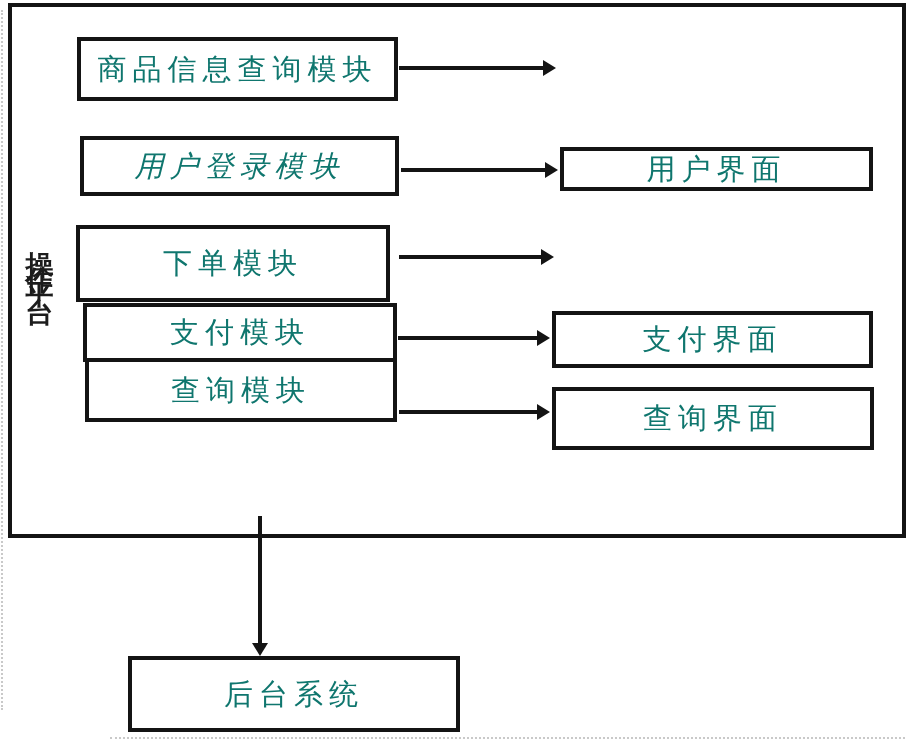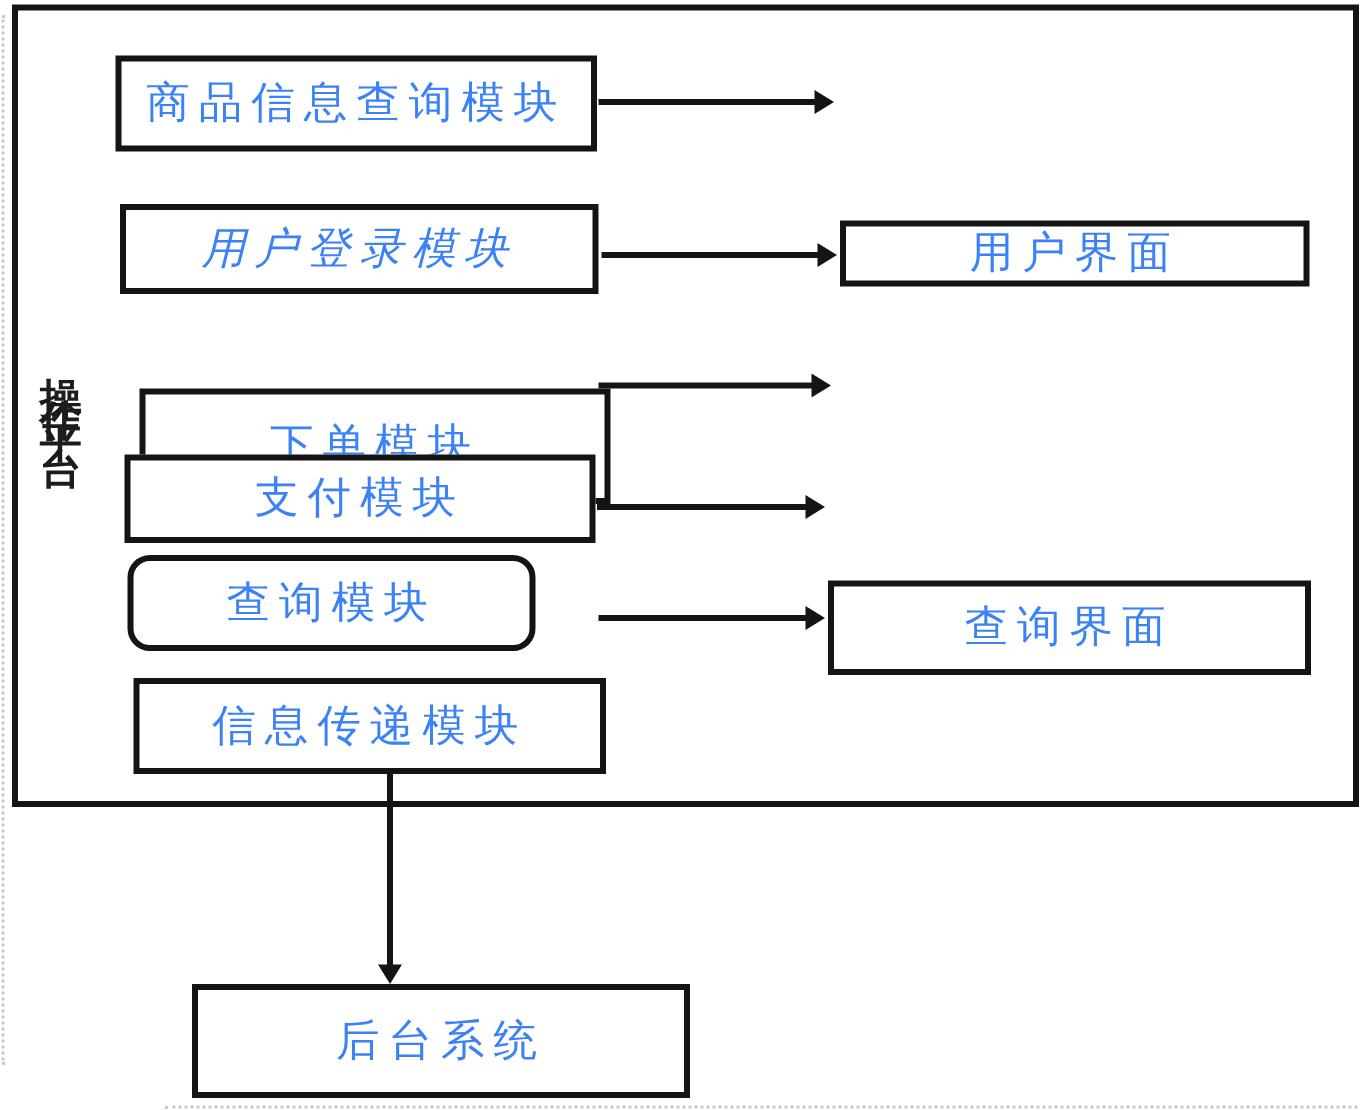--- a/index.html
+++ b/index.html
@@ -46,21 +46,21 @@
 
   
   .node {
     position: absolute;
     border: 4px solid #141414;
     background: #ffffff;
     display: flex;
     align-items: center;
     justify-content: center;
     font-size: 29px;
-    color: #3b82f6;
+    color: #0f766e;
     letter-spacing: 6px;
     line-height: 1;
     text-align: right;
   }
 
   
   .arrow-h { position: absolute; height: 16px; }
   .arrow-h .shaft {
     position: absolute;
     left: 0; right: 11px; top: 6px;
@@ -116,32 +116,32 @@
   <div class="scan-edge-bottom"></div>
 
   <div class="outer-box"></div>
 
   <div class="platform-label">操作平台</div>
 
   <div class="node" style="left:77px; top:37px; width:321px; height:64px;">商品信息查询模块</div>
 
   <div class="node" style="left:80px; top:136px; width:319px; height:60px;font-style:italic;">用户登录模块</div>
 
-  <div class="node" style="left:93px; top:225px; width:314px; height:77px;margin-top:34px;">下单模块</div>
+  <div class="node" style="left:76px; top:225px; width:314px; height:77px;">下单模块</div>
 
   <div class="node" style="left:83px; top:303px; width:314px; height:59px;">支付模块</div>
 
-  <div class="node" style="left:85px; top:370px; width:272px; height:64px;border-radius:15px;">查询模块</div>
+  <div class="node" style="left:85px; top:358px; width:312px; height:64px;">查询模块</div>
 
-  <div class="node" style="left:89px; top:452px; width:315px; height:64px;">信息传递模块</div>
 
 
   <div class="node" style="left:560px; top:147px; width:313px; height:44px;">用户界面</div>
 
 
+  <div class="node" style="left:552px; top:311px; width:321px; height:57px;">支付界面</div>
 
   <div class="node" style="left:552px; top:387px; width:322px; height:63px;">查询界面</div>
 
   <div class="node" style="left:128px; top:656px; width:332px; height:76px;">后台系统</div>
 
   <div class="arrow-h" style="left:399px; top:60px; width:157px;">
     <div class="shaft"></div>
     <div class="head"></div>
   </div>
 

